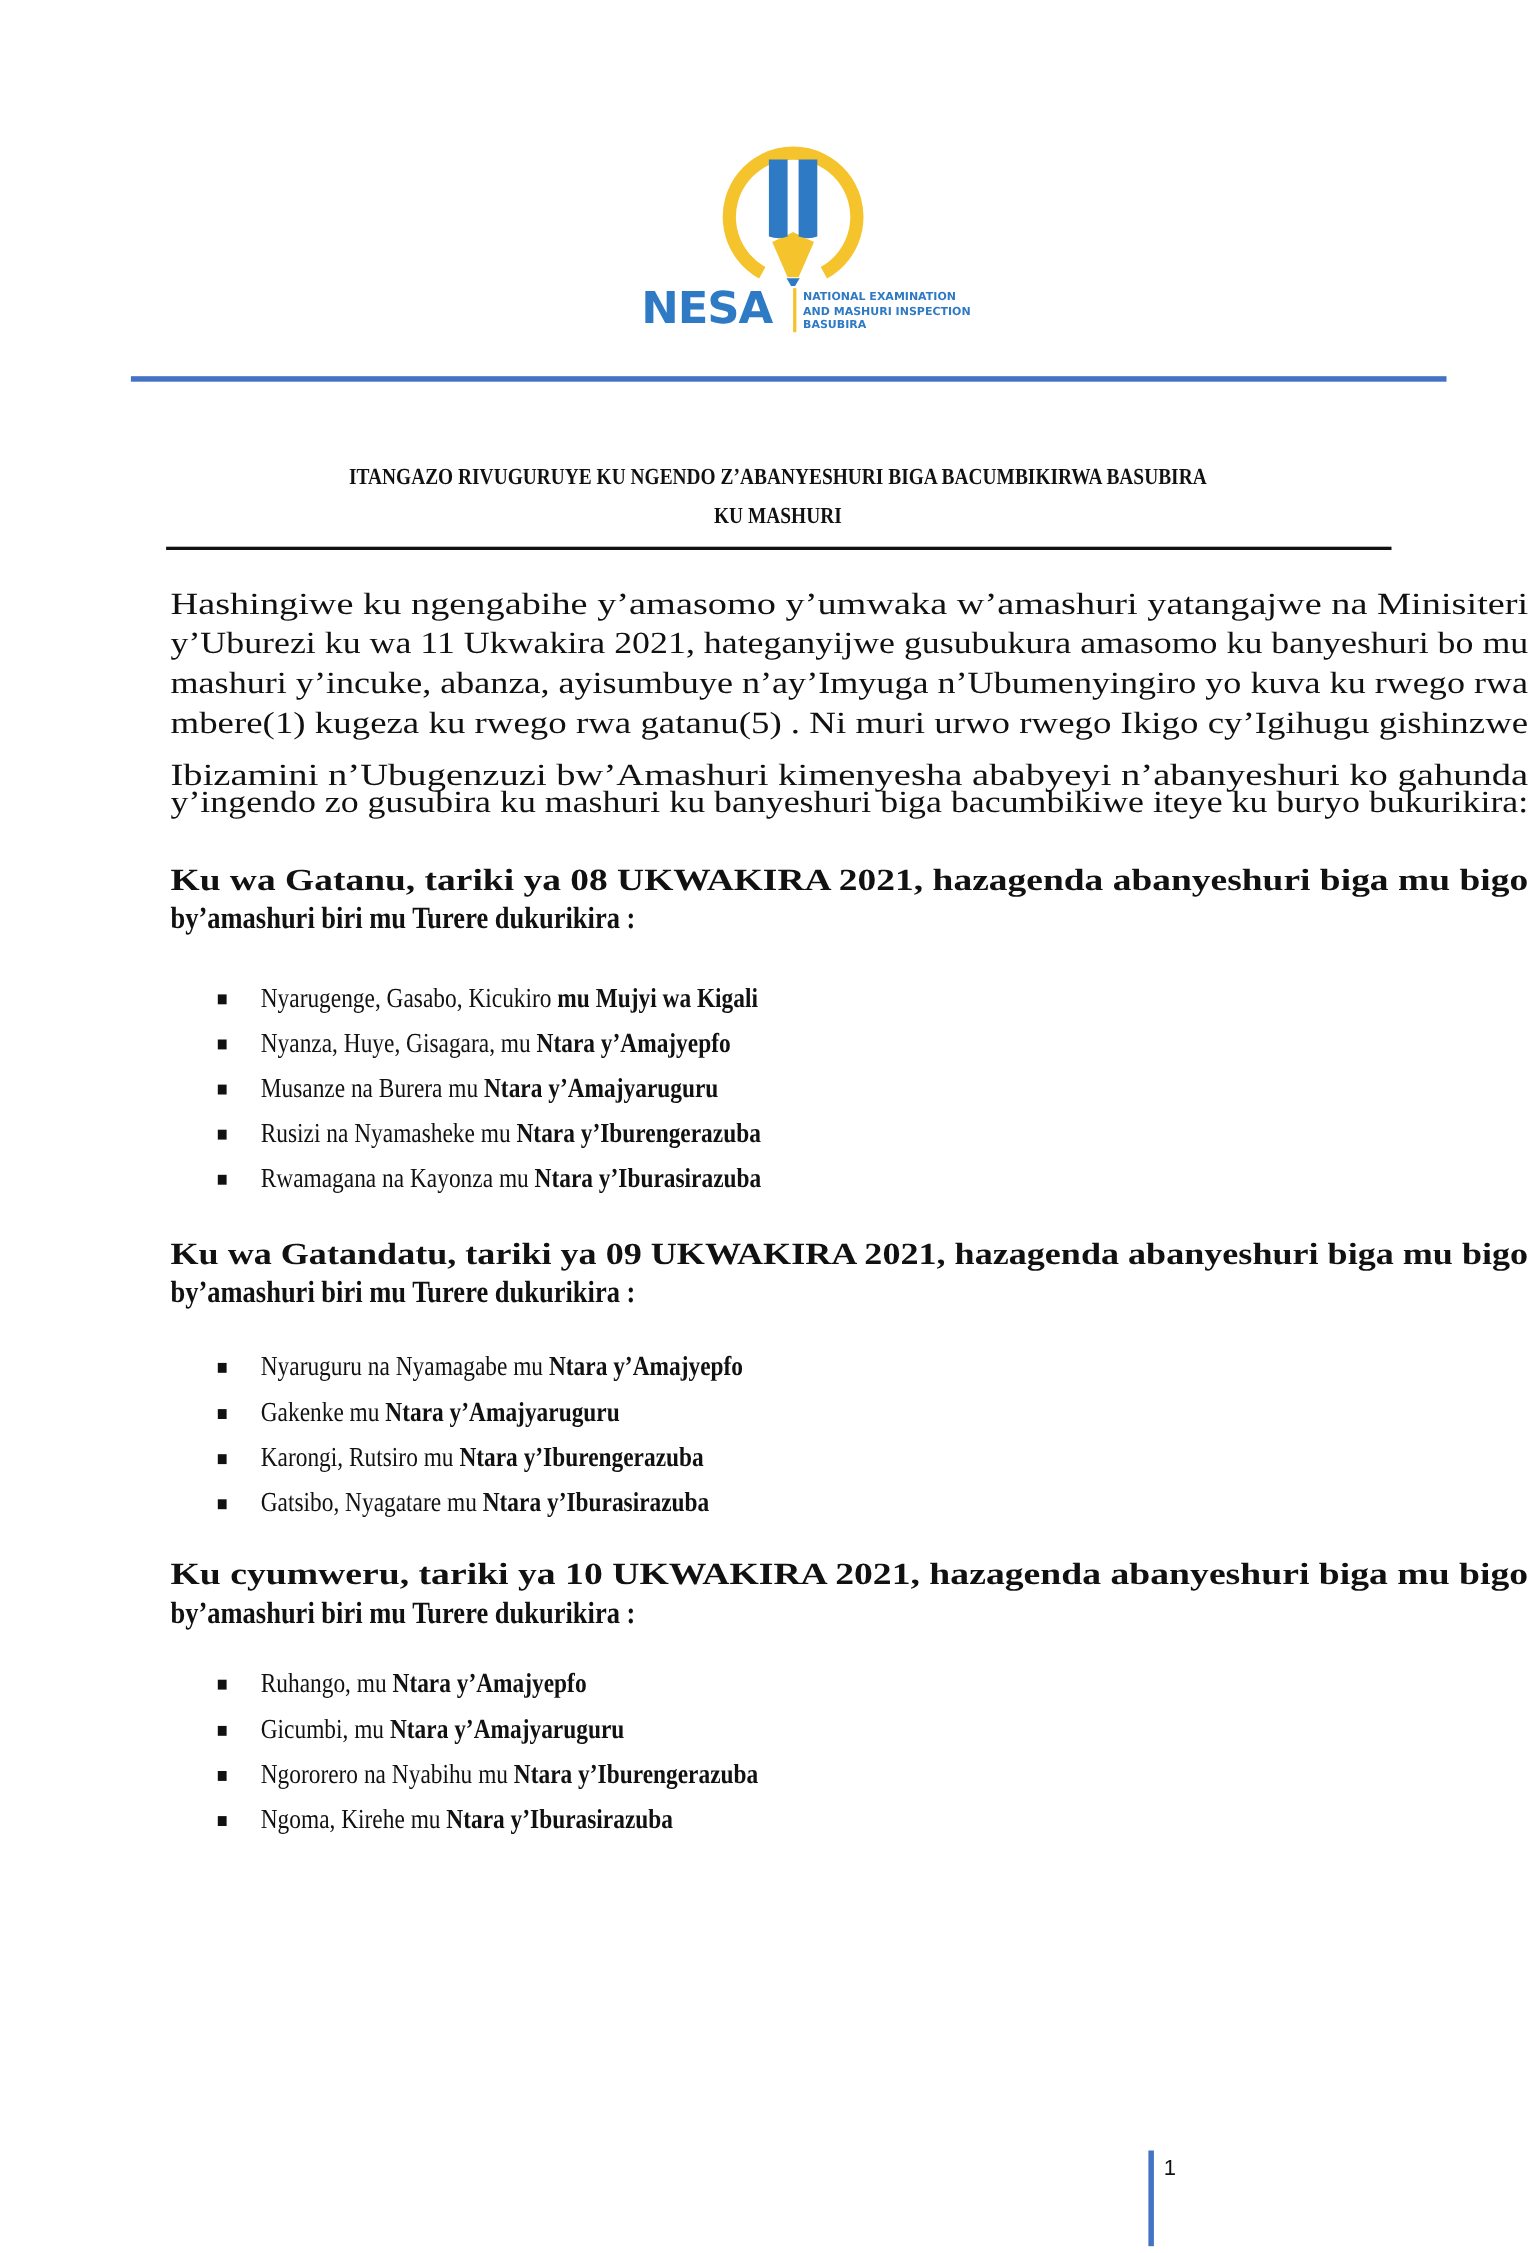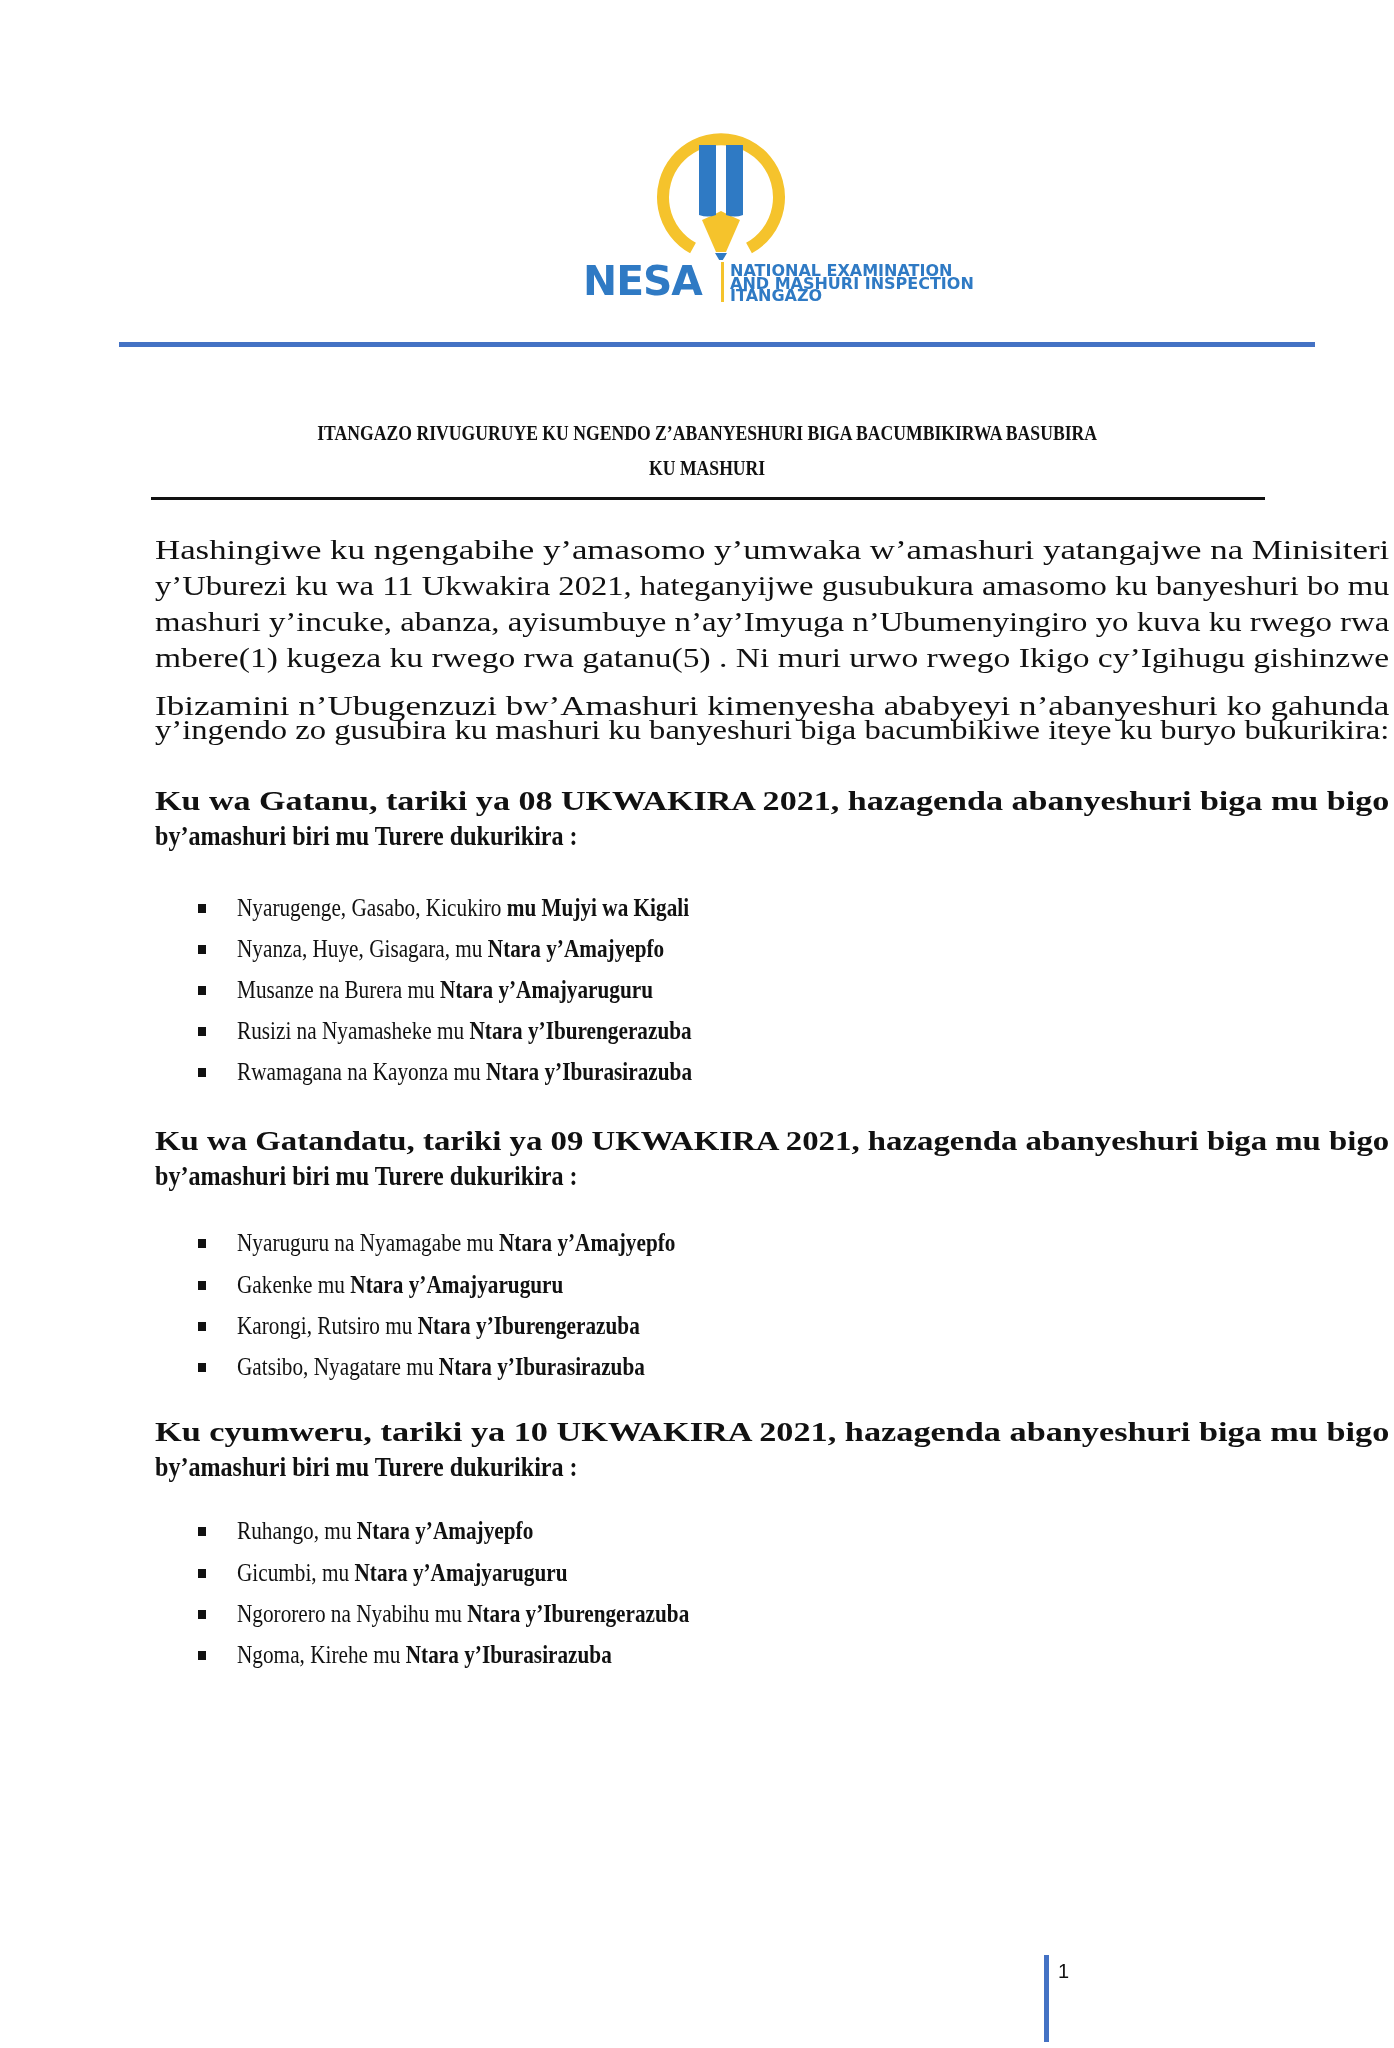--- a/index.html
+++ b/index.html
@@ -7,21 +7,21 @@
          font-family: "Liberation Serif", "DejaVu Serif", serif; color: #111; }
 
   
   .logo { position: absolute; left: 575px; top: 120px; width: 310px; height: 190px; }
   .logo svg { position: absolute; left: 0; top: 0; }
   .nesa-word { position: absolute; left: 8px; top: 141px; font-family: "DejaVu Sans", "Liberation Sans", sans-serif;
                font-weight: 900; font-size: 40px; letter-spacing: -1px; color: #2f7ac4; line-height: 1;
                transform: scaleX(1.02); transform-origin: left top; }
   .logo-divider { position: absolute; left: 146px; top: 142px; width: 3px; height: 40px; background: #f5c32c; }
   .logo-sub { position: absolute; left: 155px; top: 145px; font-family: "DejaVu Sans", "Liberation Sans", sans-serif;
-              font-weight: bold; font-size: 16px; line-height: 12.5px; color: #2f7ac4; white-space: nowrap; }
+              font-weight: bold; font-size: 10px; line-height: 12.5px; color: #2f7ac4; white-space: nowrap; }
   .logo-sub div { display: block; }
 
   .header-rule { position: absolute; left: 119px; top: 342px; width: 1196px; height: 5px; background: #4472c4; }
 
   
   .title-line { position: absolute; left: 152px; width: 1110px; text-align: center; font-weight: bold;
                 font-size: 21px; white-space: nowrap; }
   .title-line span { display: inline-block; transform: scaleX(0.84); transform-origin: center; }
   .title-rule { position: absolute; left: 151px; top: 497px; width: 1114px; height: 3px; background: #111; }
 
@@ -50,21 +50,21 @@
     <path d="M 124 25 L 141 25 L 141 95 Q 133 98 124 95 Z" fill="#2f7ac4"></path>
     <path d="M 151 25 L 168 25 L 168 95 Q 160 98 151 95 Z" fill="#2f7ac4"></path>
 
     <path d="M 140 133 L 152 133 L 146 143 Z" fill="#2f7ac4"></path>
   </svg>
   <div class="nesa-word">NESA</div>
   <div class="logo-divider"></div>
   <div class="logo-sub">
     <div>NATIONAL EXAMINATION</div>
     <div>AND MASHURI INSPECTION</div>
-    <div>ITANGAZO</div>
+    <div>BASUBIRA</div>
   </div>
 </div>
 
 <div class="header-rule"></div>
 
 <div class="title-line" style="top:421px;">
   <span>ITANGAZO RIVUGURUYE KU NGENDO Z’ABANYESHURI BIGA BACUMBIKIRWA BASUBIRA</span>
 </div>
 <div class="title-line" style="top:456px;">
   <span>KU MASHURI</span>

